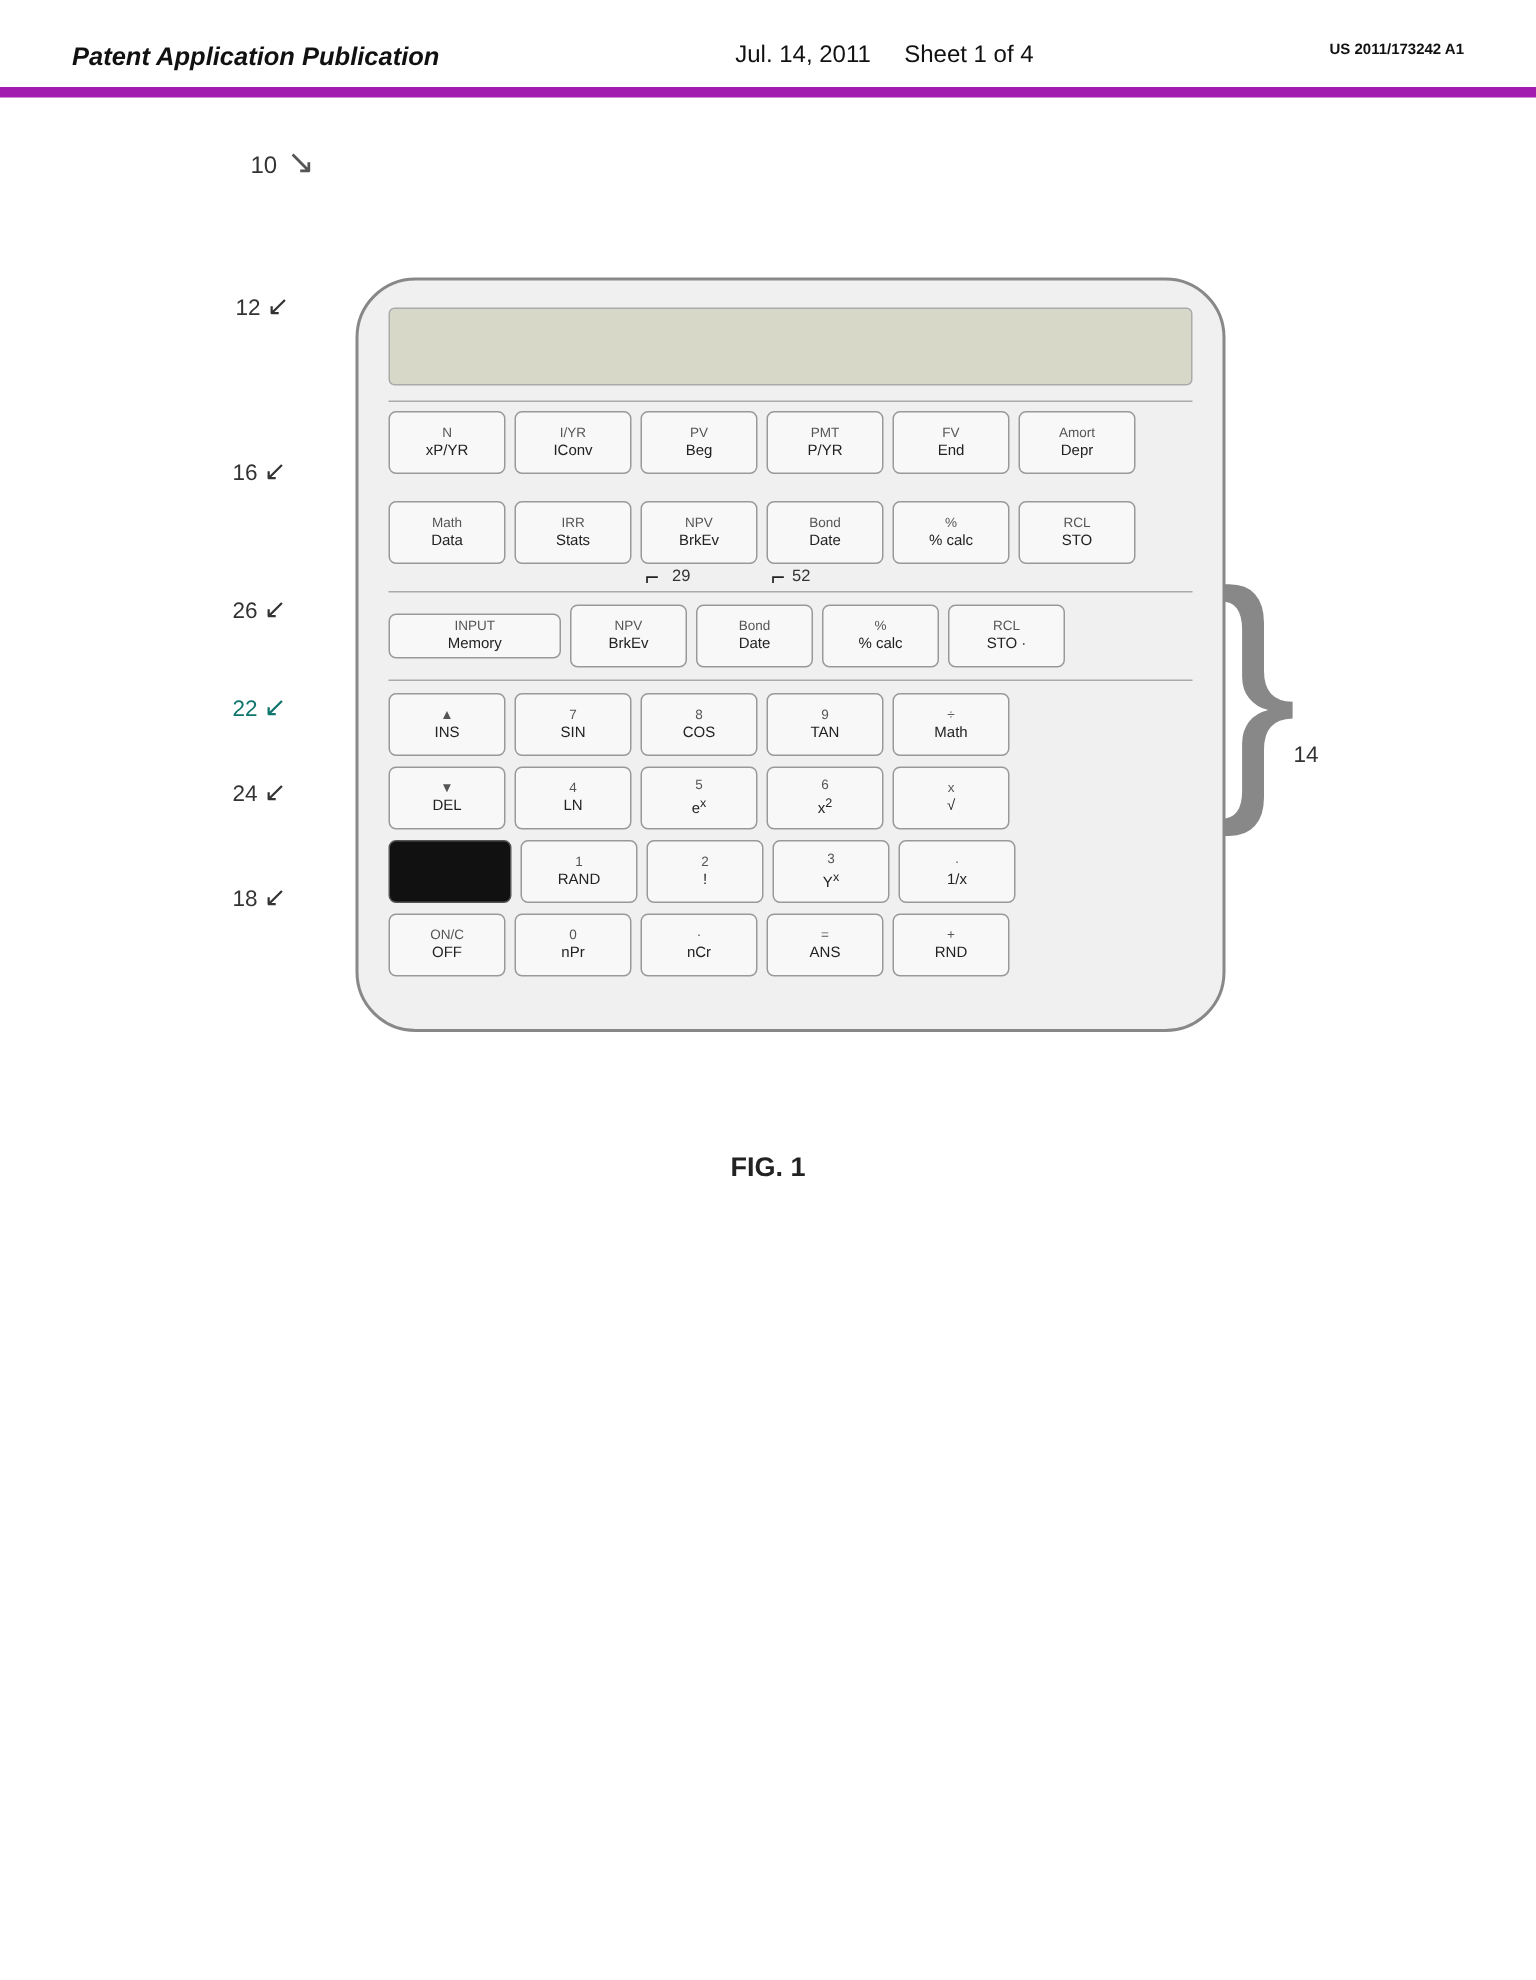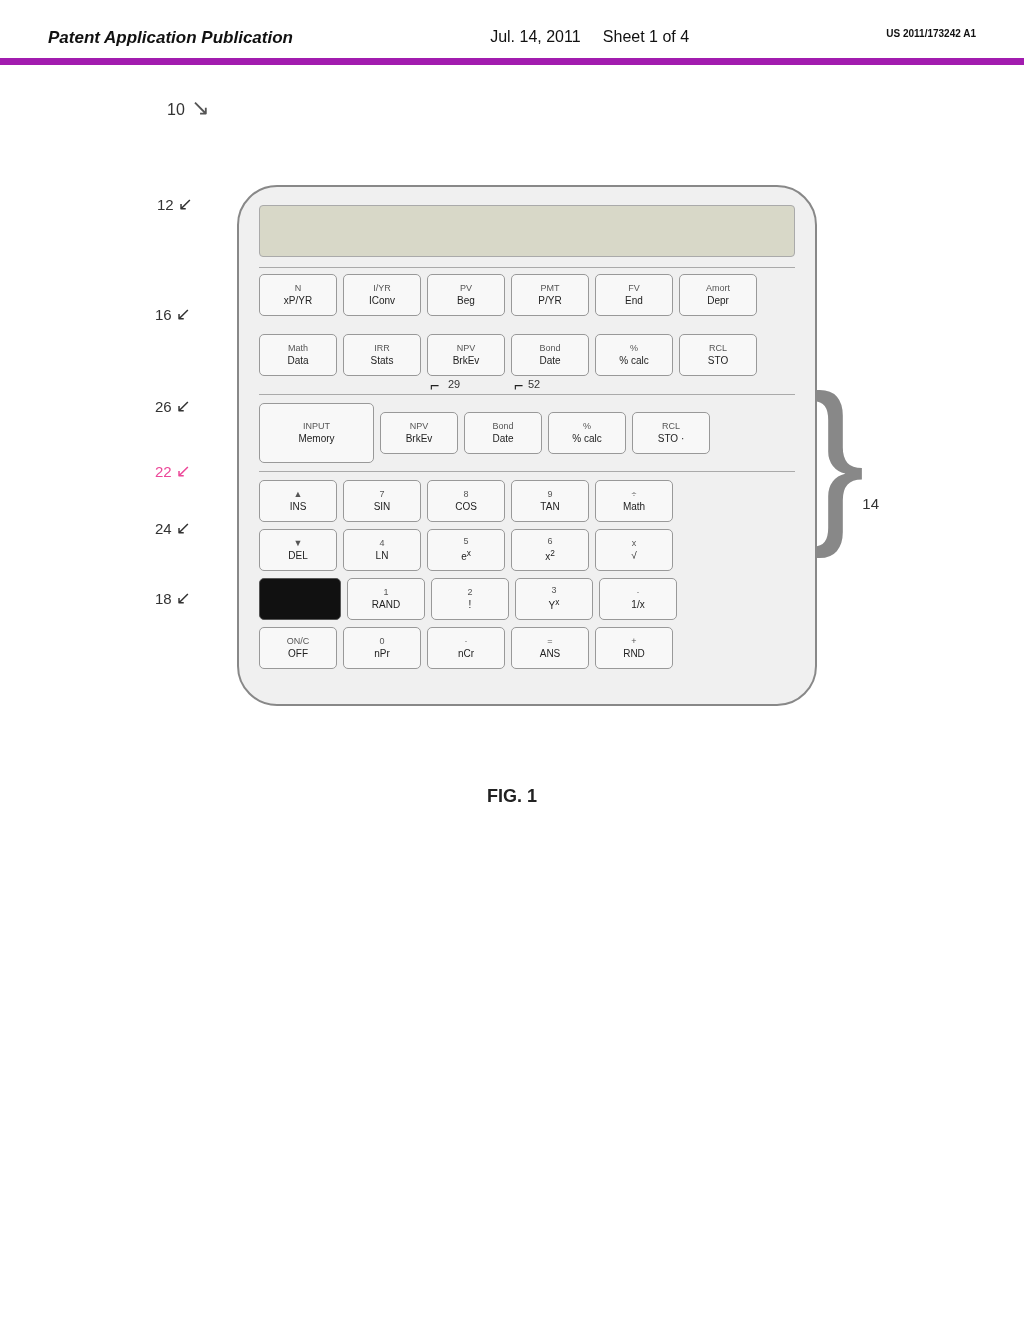--- a/index.html
+++ b/index.html
@@ -103,21 +103,21 @@
       color: #555;
       display: block;
     }
 
     .calc-btn .sub-label {
       font-size: 10px;
       display: block;
     }
 
     
-    .btn-wide { width: 115px; height: 60px; }
+    .btn-wide { width: 115px; height: 30px; }
     .btn-narrow { width: 78px; height: 42px; }
 
     
     .calc-btn-black {
       background: #111;
       border: 1px solid #555;
       border-radius: 5px;
       width: 82px;
       height: 42px;
     }
@@ -167,21 +167,21 @@
     <div style="position:absolute; left:-52px; top:178px; font-size:15px; color:#333;">
       <span>16</span>
       <span style="font-size:18px;">↙</span>
     </div>
 
     <div style="position:absolute; left:-52px; top:270px; font-size:15px; color:#333;">
       <span>26</span>
       <span style="font-size:18px;">↙</span>
     </div>
 
-    <div style="position:absolute; left:-52px; top:335px; font-size:15px; color:#ec4899;">
+    <div style="position:absolute; left:-52px; top:335px; font-size:15px; color:#0f766e;">
       <span>22</span>
       <span style="font-size:18px;">↙</span>
     </div>
 
     <div style="position:absolute; left:-52px; top:392px; font-size:15px; color:#333;">
       <span>24</span>
       <span style="font-size:18px;">↙</span>
     </div>
 
     <div style="position:absolute; left:-52px; top:450px; font-size:15px; color:#333;margin-top:12px;">

